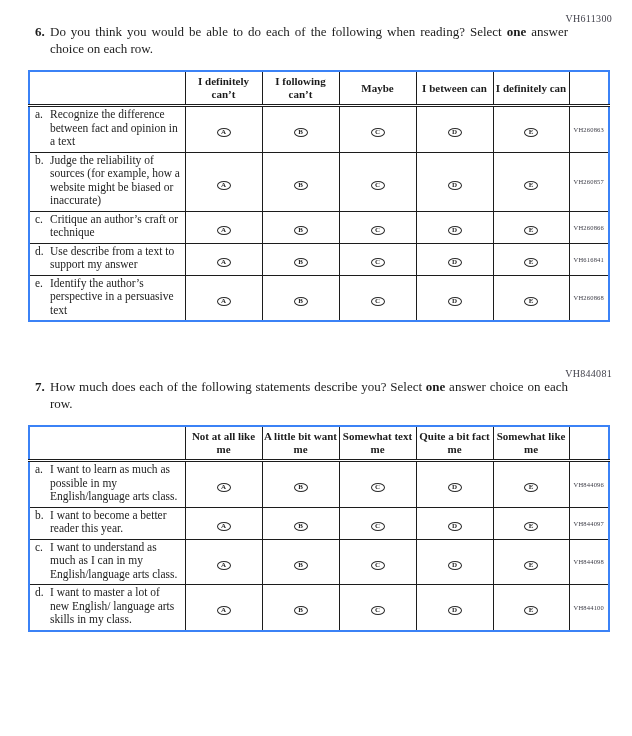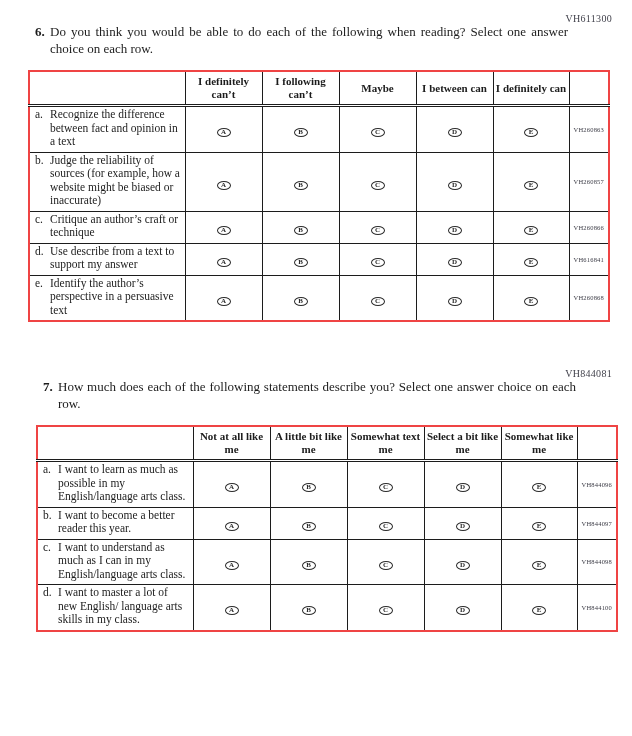--- a/index.html
+++ b/index.html
@@ -22,29 +22,29 @@
   .question {
     position:relative;
     margin-top:2px;
     padding-left:15px;
     width:518px;
     font-size:13px;
     line-height:16.5px;
     text-align:justify;
   }
   .qnum { position:absolute; left:0; top:0; font-weight:bold; }
-  .bold { font-weight:normal; }
+  .bold { font-weight:bold; }
 
   table.survey {
     border-collapse:collapse;
     table-layout:fixed;
     width:580px;
     margin-left:-7px;
     margin-top:13px;
-    border:2px solid #ef4444;
+    border:2px solid #3b82f6;
   }
   table.survey th, table.survey td { border:1px solid #1c1c1c; }
   table.survey thead th {
     border-bottom:3px double #1c1c1c;
     font-size:11px;
     line-height:13px;
     font-weight:bold;
     padding:3px 1px;
     text-align:center;
     vertical-align:middle;
@@ -73,21 +73,21 @@
     cursor:pointer;
   }
   td.code {
     font-size:6.5px;
     text-align:center;
     vertical-align:middle;
     color:#3c3c46;
     padding:0 1px;
     letter-spacing:.2px;
   }
-  .q7-block { margin-top:46px;margin-left:8px; }
+  .q7-block { margin-top:46px; }
 </style>
 </head>
 <body>
 
 <div class="page">
 
   <div class="q6-block">
     <div class="form-code">VH611300</div>
 
     <div class="question">
@@ -179,23 +179,23 @@
           <col style="width:77px">
           <col style="width:77px">
           <col style="width:77px">
           <col style="width:76px">
           <col style="width:40px">
       </colgroup>
       <thead>
         <tr>
           <th></th>
           <th>Not at all like me</th>
-          <th>A little bit like me</th>
+          <th>A little bit want me</th>
           <th>Somewhat text me</th>
-          <th>Select a bit like me</th>
+          <th>Quite a bit fact me</th>
           <th>Somewhat like me</th>
           <th></th>
         </tr>
       </thead>
       <tbody>
         <tr>
           <td class="stmt"><span class="row-letter">a.</span><span>I want to learn as much as possible in my English/language arts class.</span></td>
           <td class="ov"><span class="oval">A</span></td>
           <td class="ov"><span class="oval">B</span></td>
           <td class="ov"><span class="oval">C</span></td>

